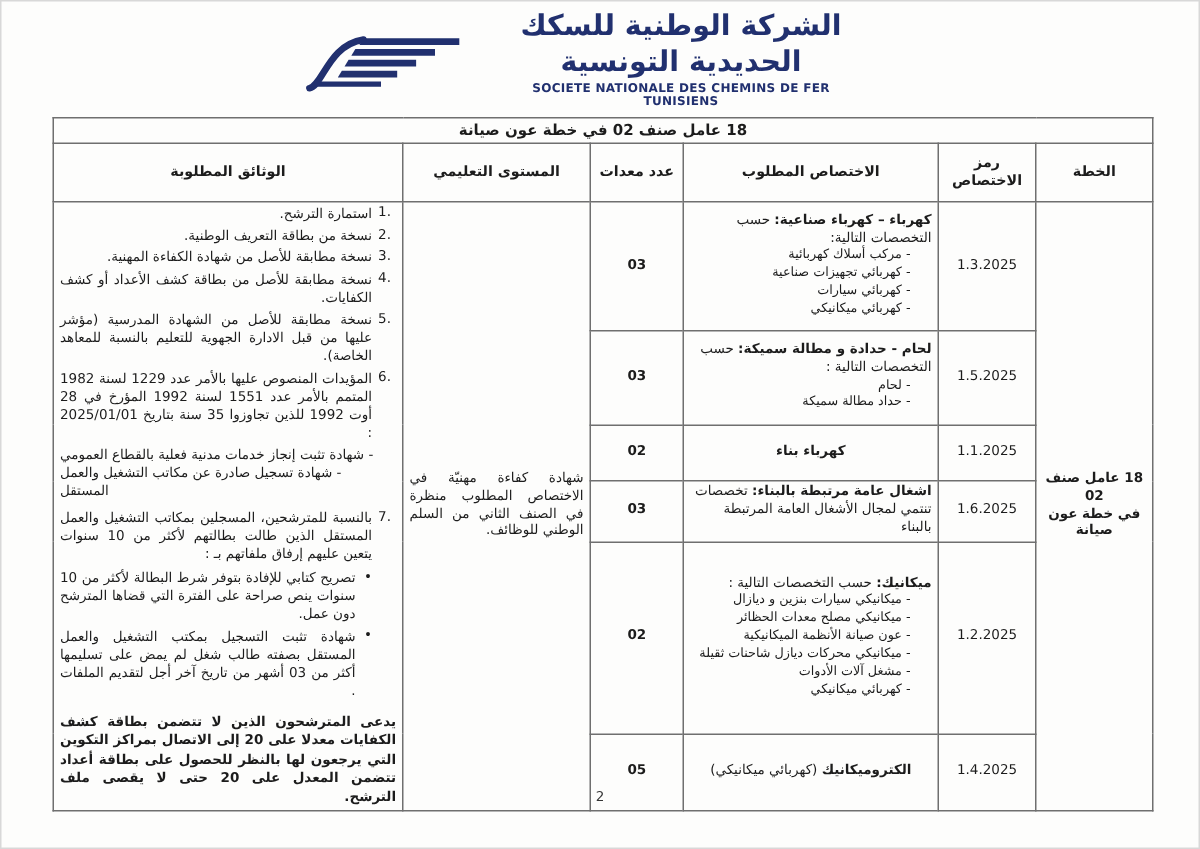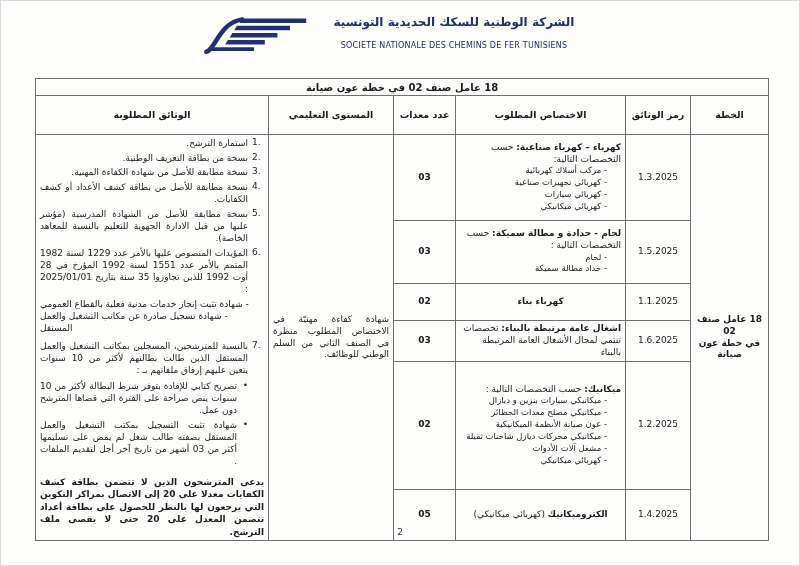--- a/index.html
+++ b/index.html
@@ -5,22 +5,22 @@
   html,body{margin:0;padding:0;}
   body{
     width:800px;height:566px;position:relative;background:#fdfdfc;
     font-family:"DejaVu Sans", sans-serif;color:#1c1c1c;overflow:hidden;
   }
   .page-frame{position:absolute;inset:0;border:1px solid #d8d8d8;}
   
   .doc-header{position:absolute;top:6px;left:200px;display:flex;align-items:center;gap:22px;}
   .logo-wrap{width:108px;height:52px;flex:0 0 auto;}
   .brand-block{width:248px;text-align:center;direction:rtl;}
-  .brand-ar{font-size:12px;font-weight:bold;color:#21306f;line-height:1.25;}
-  .brand-fr{font-size:8px;font-weight:normal;color:#21306f;letter-spacing:.2px;direction:ltr;margin-top:11px;}
+  .brand-ar{font-size:19px;font-weight:bold;color:#21306f;line-height:1.25;}
+  .brand-fr{font-size:8px;font-weight:bold;color:#21306f;letter-spacing:.2px;direction:ltr;margin-top:0;}
   
   .main-table{
     position:absolute;top:78px;left:35px;width:733px;
     border-collapse:collapse;direction:rtl;table-layout:fixed;
   }
   .main-table td,.main-table th{
     border:1px solid #6f6f6f;padding:2px 4px;vertical-align:middle;
     font-size:9px;line-height:1.3;
   }
   .title-row td{font-weight:bold;text-align:center;font-size:10px;height:14px;padding:1px;}
@@ -81,21 +81,21 @@
     <col style="width:62px">
       <col style="width:125px">
       <col style="width:233px">
   </colgroup>
   <tbody>
     <tr class="title-row">
       <td colspan="6">18 عامل صنف 02 في خطة عون صيانة</td>
     </tr>
     <tr class="head-row">
       <td>الخطة</td>
-      <td>رمز الوثائق</td>
+      <td>رمز الاختصاص</td>
       <td>الاختصاص المطلوب</td>
       <td>عدد معدات</td>
       <td>المستوى التعليمي</td>
       <td>الوثائق المطلوبة</td>
     </tr>
   </tbody>
   <tbody id="rows-body">
       <tr style="height: 85px;">
         <td class="plan-cell" rowspan="6">
           <div>18 عامل صنف 02</div>

